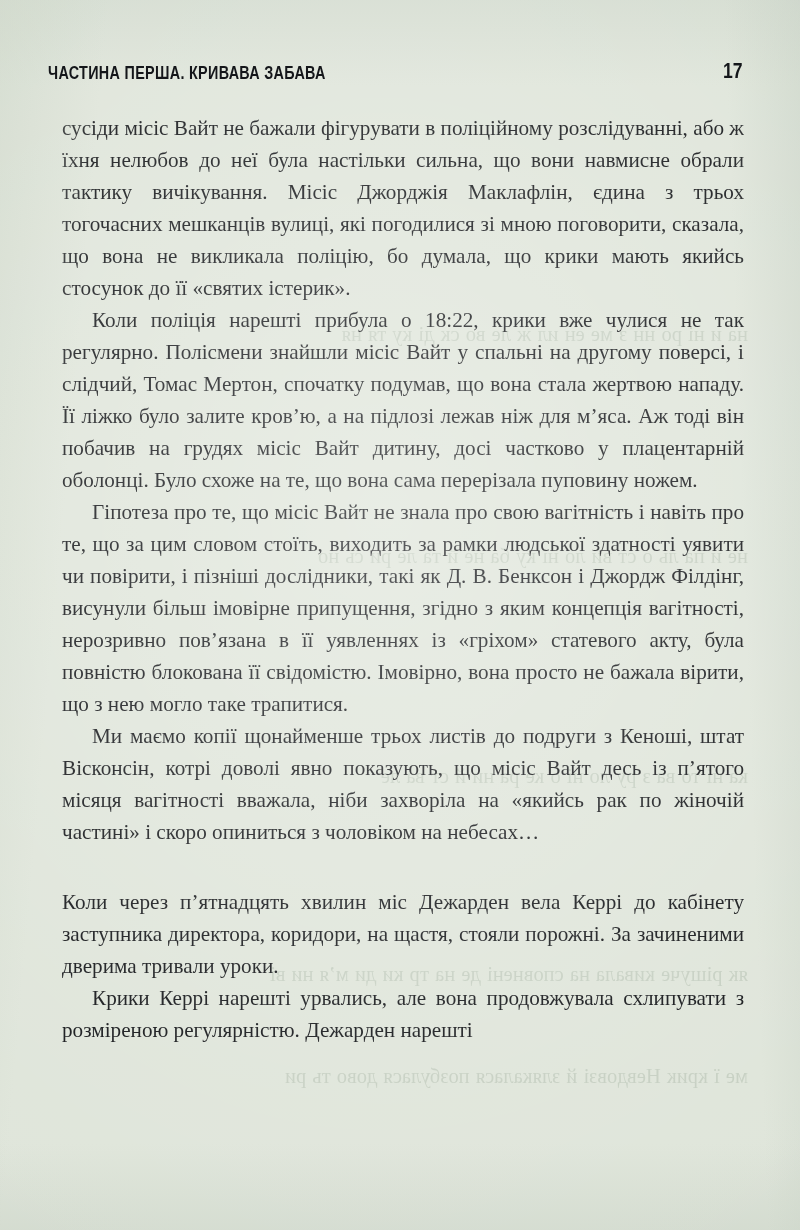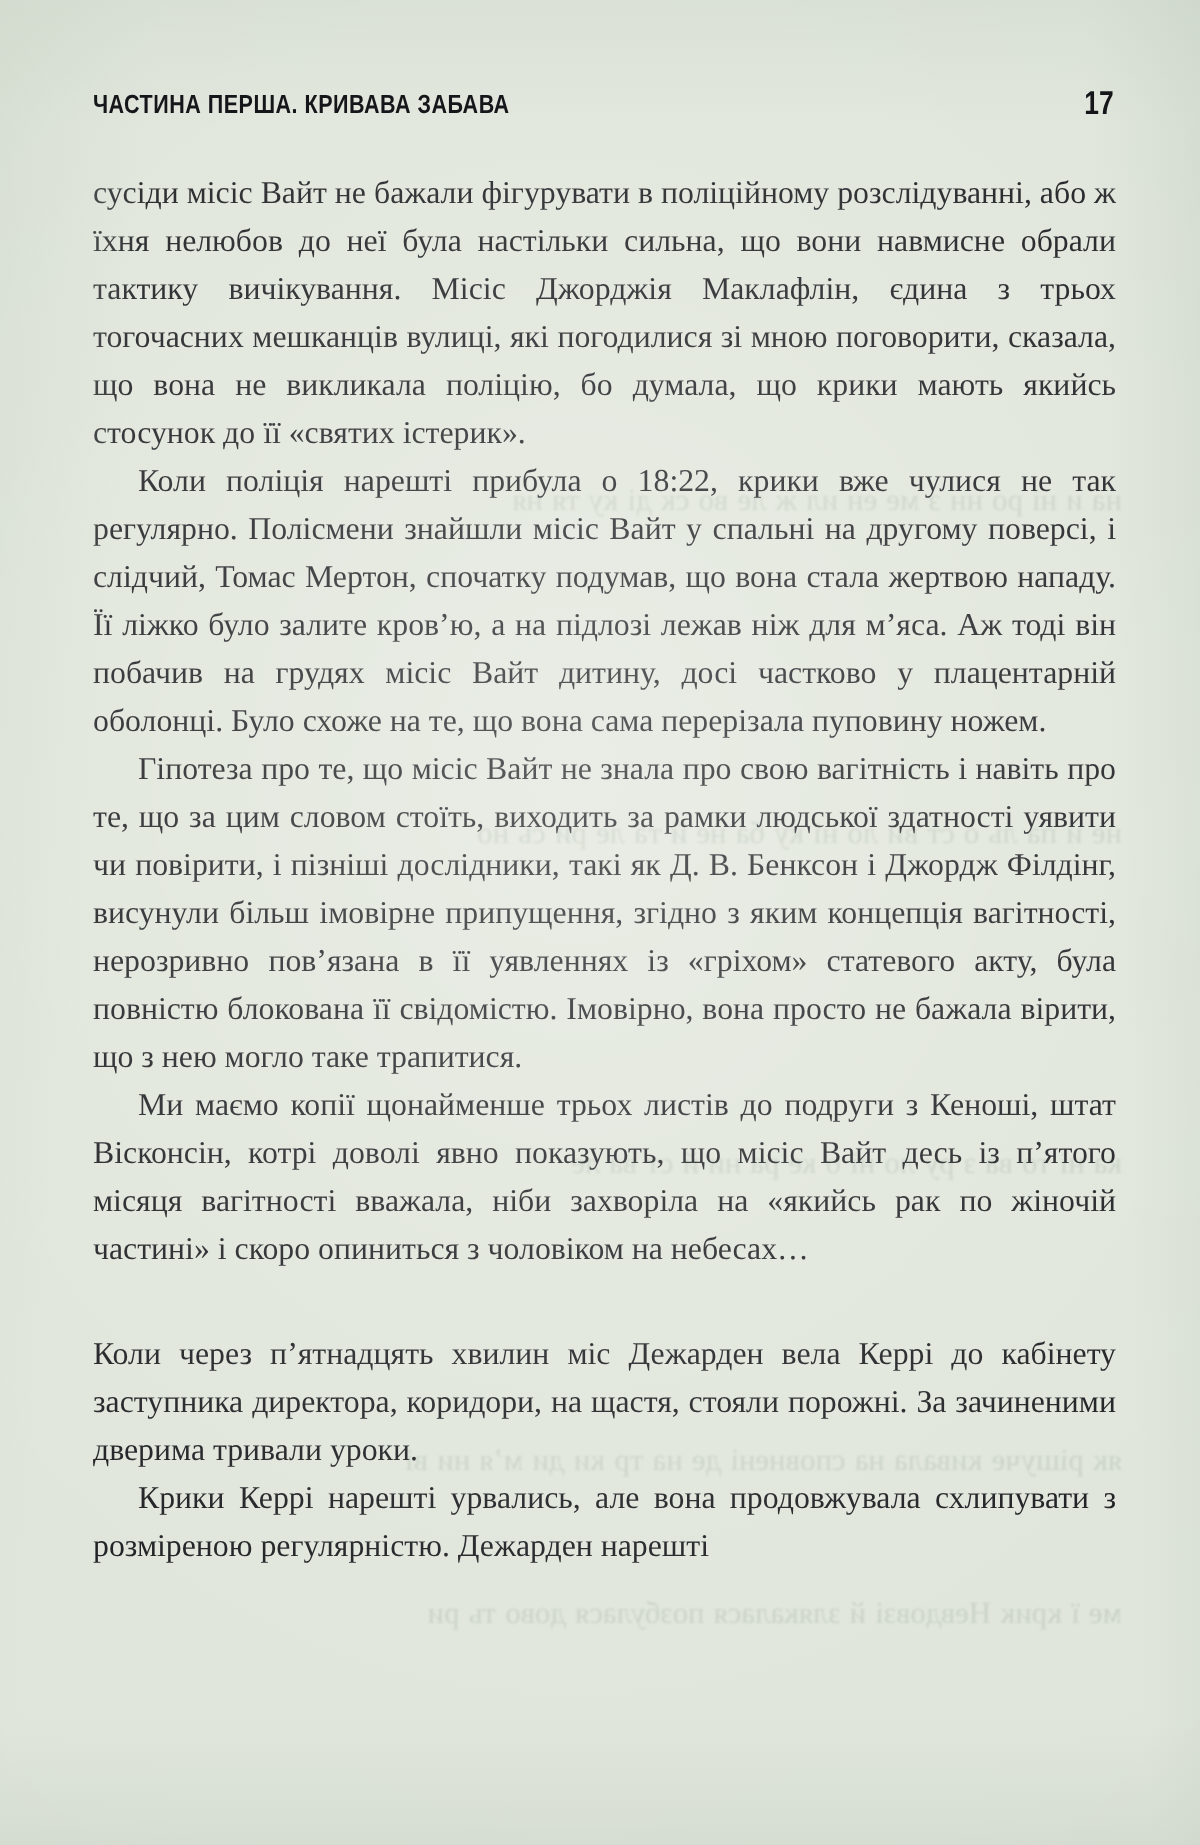--- a/index.html
+++ b/index.html
@@ -49,25 +49,25 @@
   .bleed.b1 { top: 318px; }
   .bleed.b2 { top: 540px; }
   .bleed.b3 { top: 760px; }
   .bleed.b4 { top: 958px; }
   .bleed.b5 { top: 1060px; }
 
   
   .runhead {
     position: absolute;
     top: 54px;
-    left: 62px;
+    left: 48px;
     right: 58px;
     height: 30px;
     display: flex;
-    align-items: center;
+    align-items: flex-end;
     justify-content: space-between;
     z-index: 4;
   }
   .runhead-title {
     font-family: "Liberation Sans Narrow", "Liberation Sans", "DejaVu Sans", sans-serif;
     font-weight: 700;
     font-size: 17.5px;
     letter-spacing: 0.4px;
     text-transform: uppercase;
     color: #14161a;

